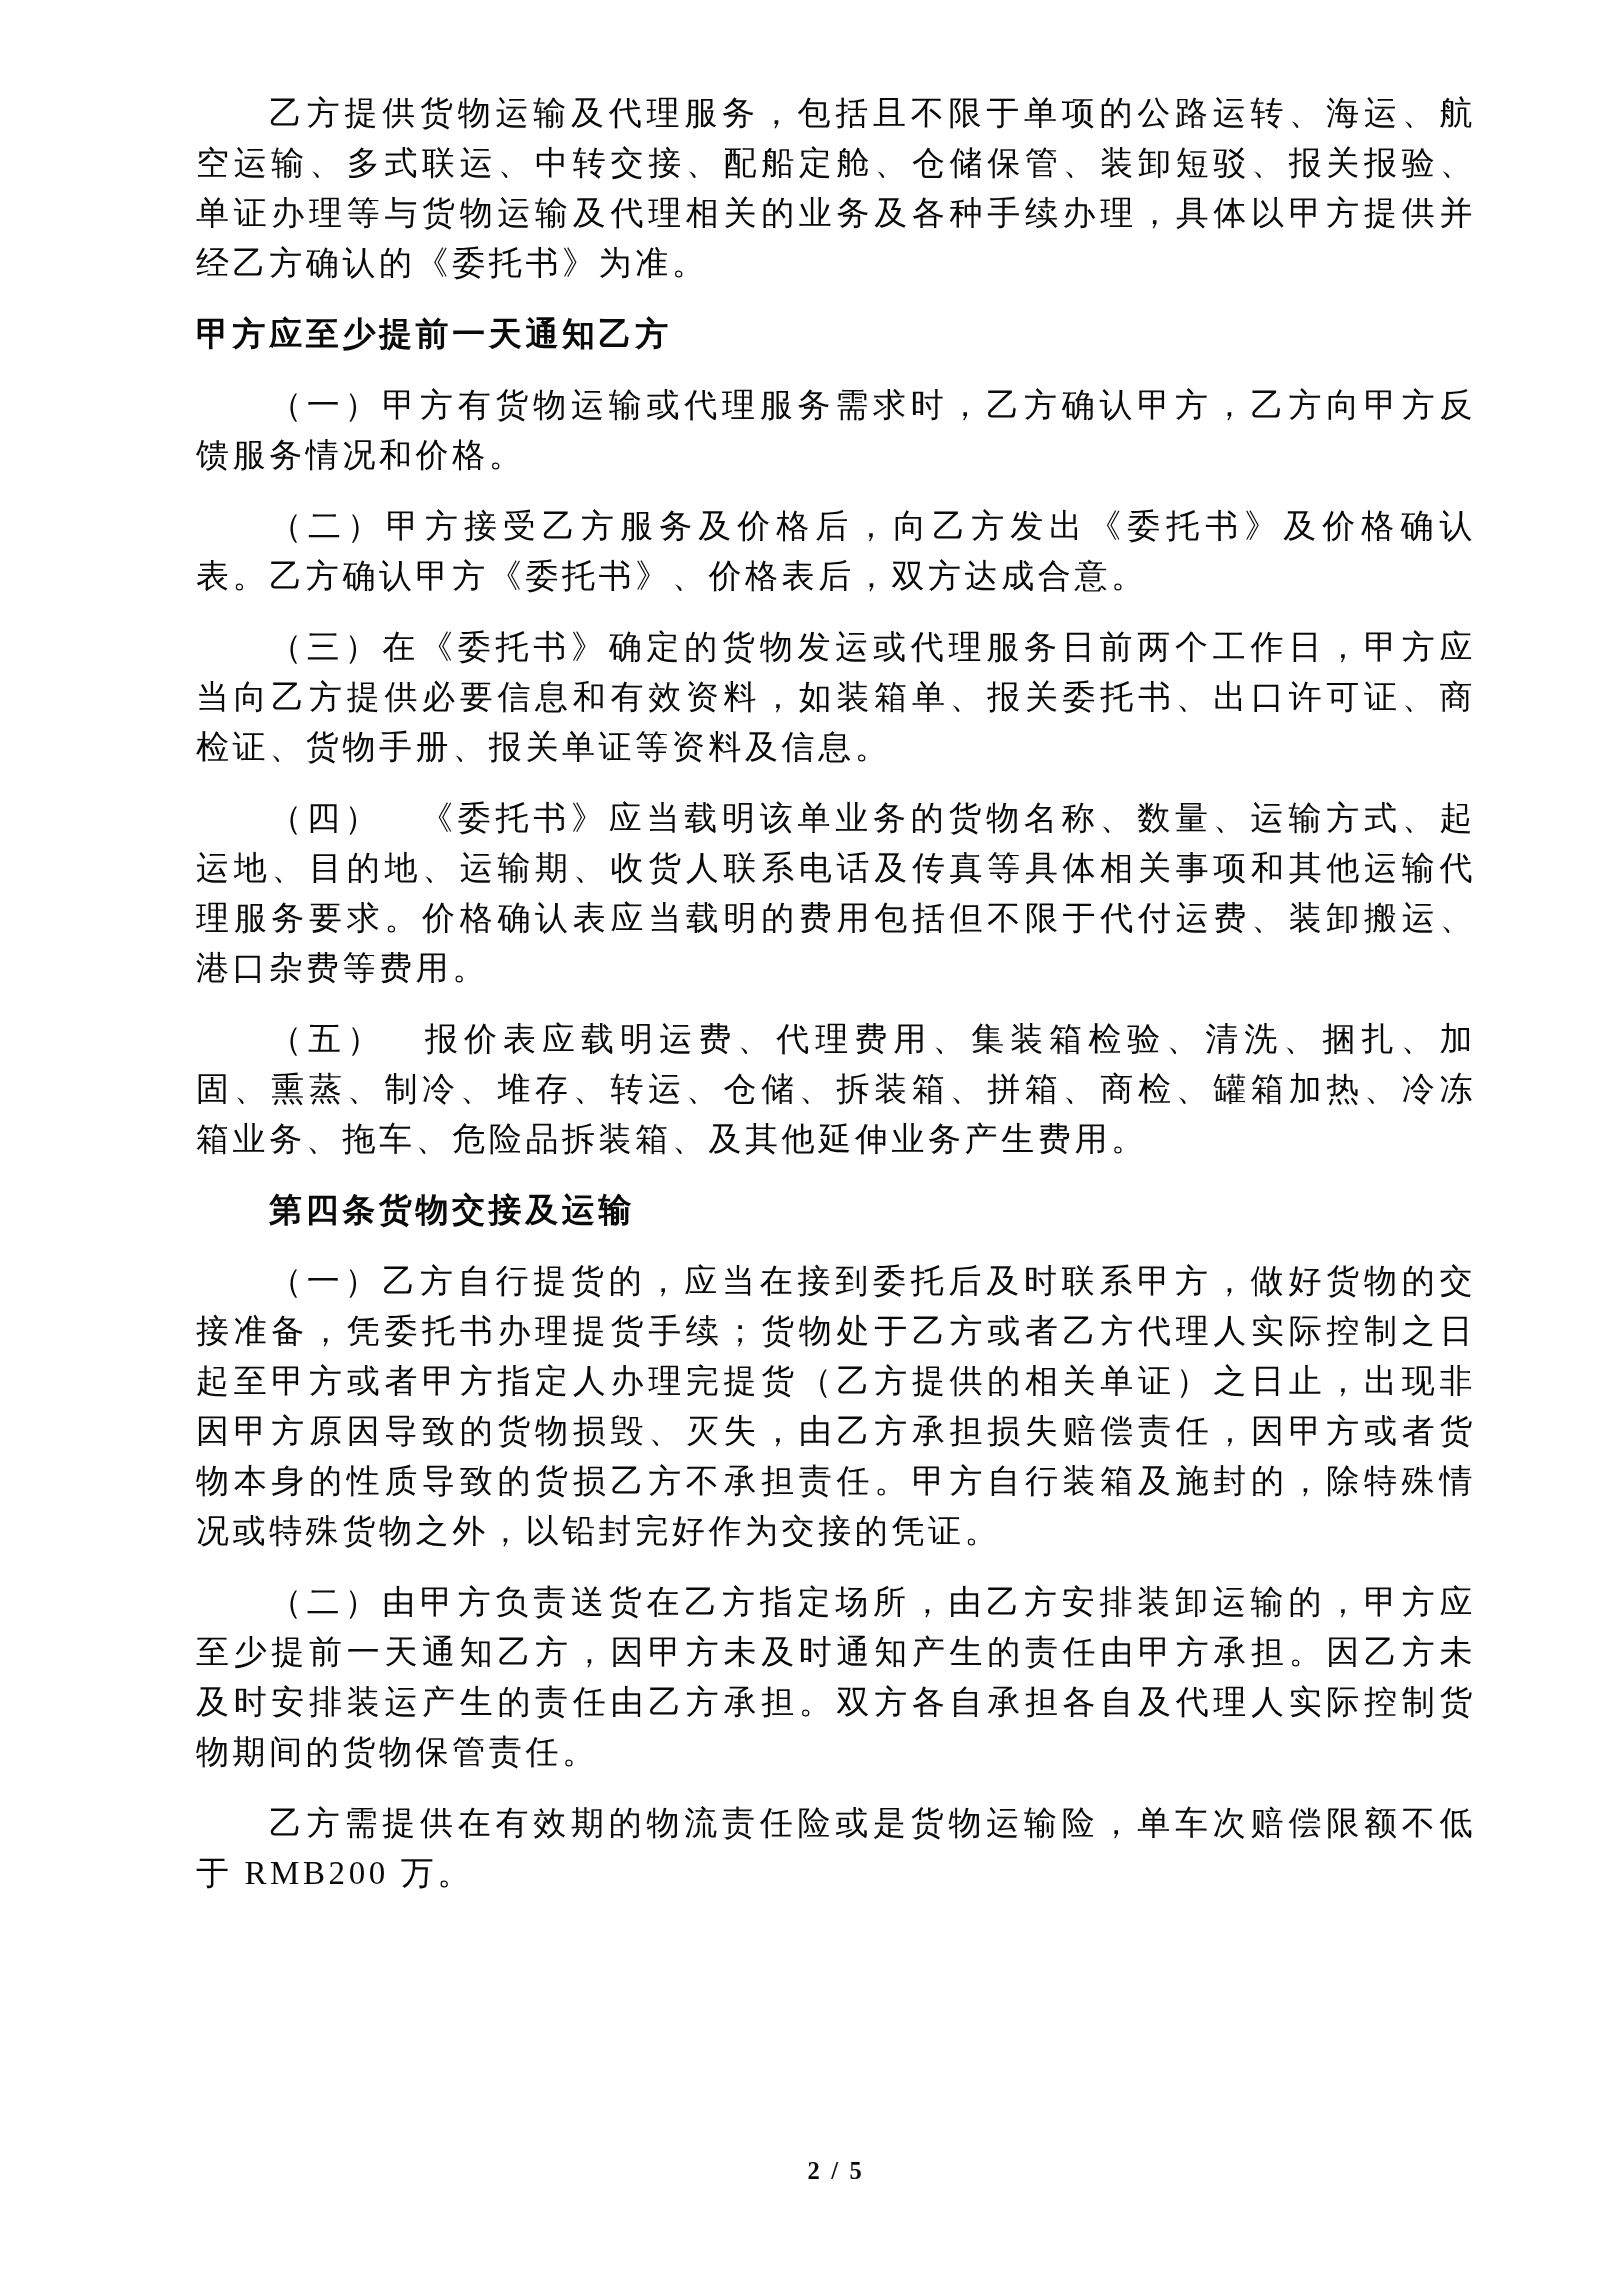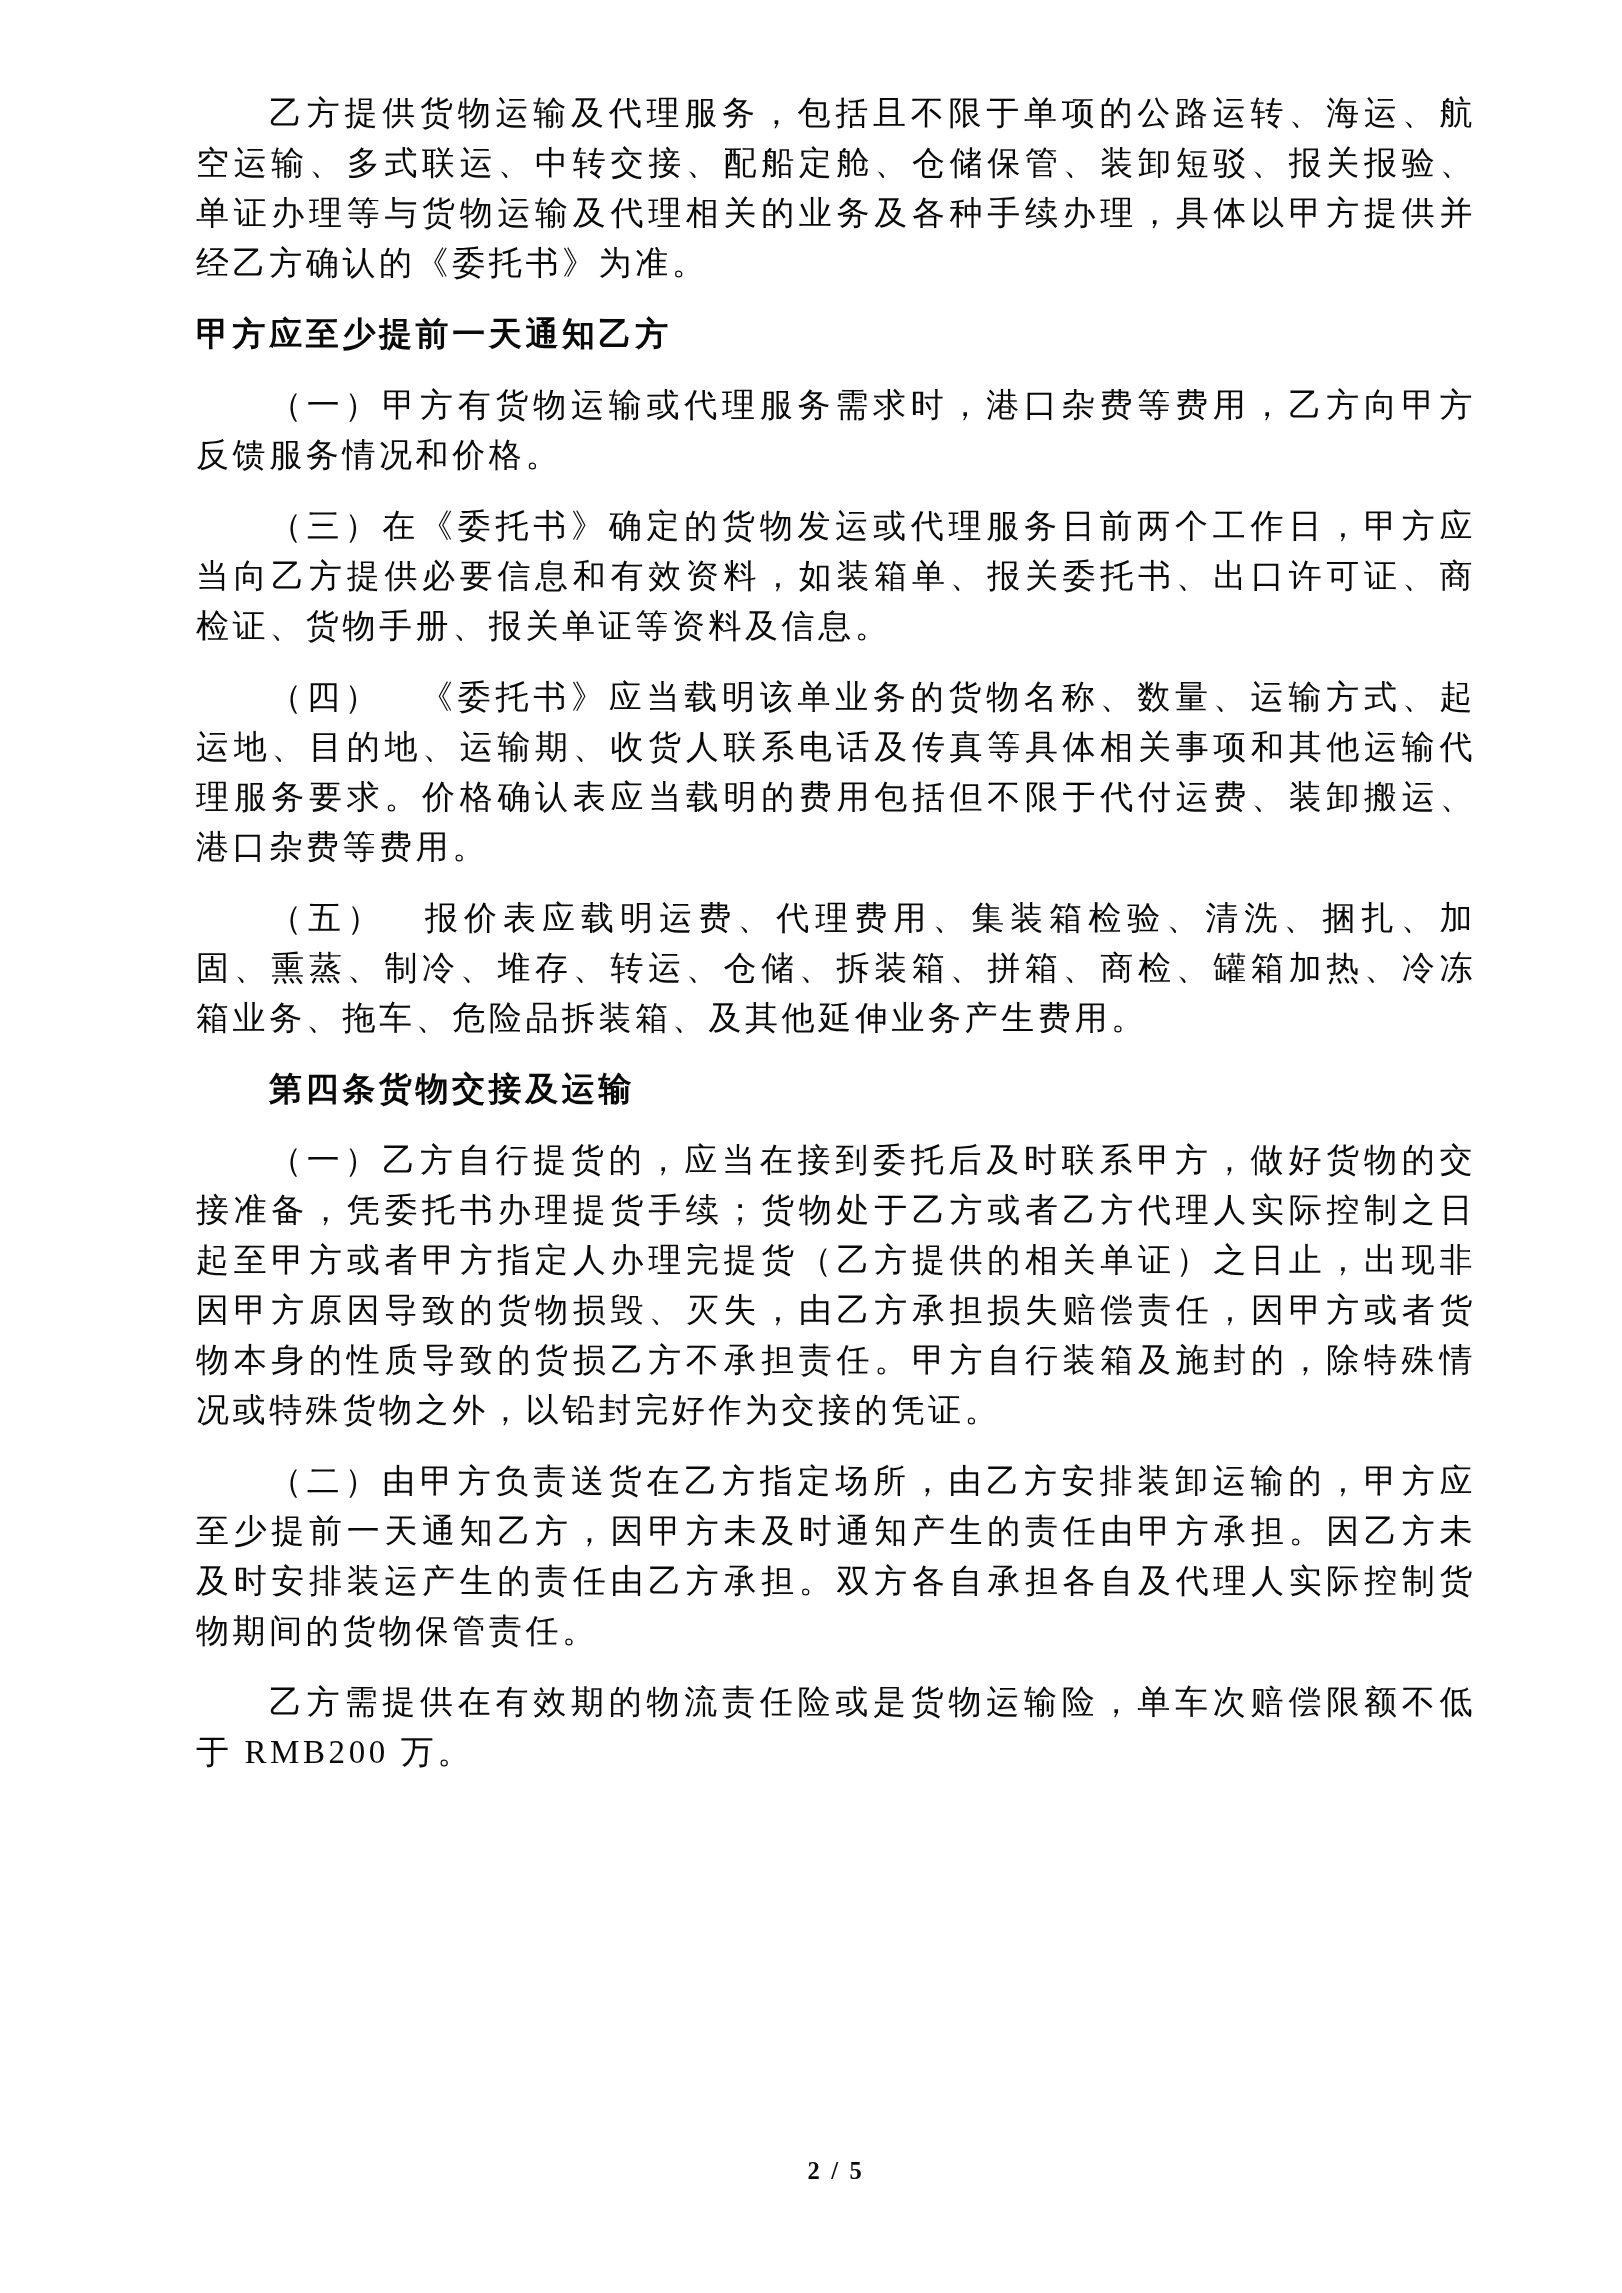--- a/index.html
+++ b/index.html
@@ -57,21 +57,22 @@
     font-family: Liberation Serif, serif;
   }
 </style>
 </head>
 <body>
 
 <div class="page">
   <div class="doc">
     <p class="blk indent">乙方提供货物运输及代理服务，包括且不限于单项的公路运转、海运、航空运输、多式联运、中转交接、配船定舱、仓储保管、装卸短驳、报关报验、单证办理等与货物运输及代理相关的业务及各种手续办理，具体以甲方提供并经乙方确认的《委托书》为准。</p>
     <h2 class="blk bold">甲方应至少提前一天通知乙方</h2>
-    <p class="blk indent">（一）甲方有货物运输或代理服务需求时，港口杂费等费用，乙方向甲方反馈服务情况和价格。</p>
+    <p class="blk indent">（一）甲方有货物运输或代理服务需求时，乙方确认甲方，乙方向甲方反馈服务情况和价格。</p>
+    <p class="blk indent">（二）甲方接受乙方服务及价格后，向乙方发出《委托书》及价格确认表。乙方确认甲方《委托书》、价格表后，双方达成合意。</p>
     <p class="blk indent">（三）在《委托书》确定的货物发运或代理服务日前两个工作日，甲方应当向乙方提供必要信息和有效资料，如装箱单、报关委托书、出口许可证、商检证、货物手册、报关单证等资料及信息。</p>
     <p class="blk indent">（四）　《委托书》应当载明该单业务的货物名称、数量、运输方式、起运地、目的地、运输期、收货人联系电话及传真等具体相关事项和其他运输代理服务要求。价格确认表应当载明的费用包括但不限于代付运费、装卸搬运、港口杂费等费用。</p>
     <p class="blk indent">（五）　报价表应载明运费、代理费用、集装箱检验、清洗、捆扎、加固、熏蒸、制冷、堆存、转运、仓储、拆装箱、拼箱、商检、罐箱加热、冷冻箱业务、拖车、危险品拆装箱、及其他延伸业务产生费用。</p>
     <h2 class="blk bold indent">第四条货物交接及运输</h2>
     <p class="blk indent">（一）乙方自行提货的，应当在接到委托后及时联系甲方，做好货物的交接准备，凭委托书办理提货手续；货物处于乙方或者乙方代理人实际控制之日起至甲方或者甲方指定人办理完提货（乙方提供的相关单证）之日止，出现非因甲方原因导致的货物损毁、灭失，由乙方承担损失赔偿责任，因甲方或者货物本身的性质导致的货损乙方不承担责任。甲方自行装箱及施封的，除特殊情况或特殊货物之外，以铅封完好作为交接的凭证。</p>
     <p class="blk indent">（二）由甲方负责送货在乙方指定场所，由乙方安排装卸运输的，甲方应至少提前一天通知乙方，因甲方未及时通知产生的责任由甲方承担。因乙方未及时安排装运产生的责任由乙方承担。双方各自承担各自及代理人实际控制货物期间的货物保管责任。</p>
     <p class="blk indent">乙方需提供在有效期的物流责任险或是货物运输险，单车次赔偿限额不低于 RMB200 万。</p>
   </div>
   <div class="footer">2 / 5</div>
 </div>

